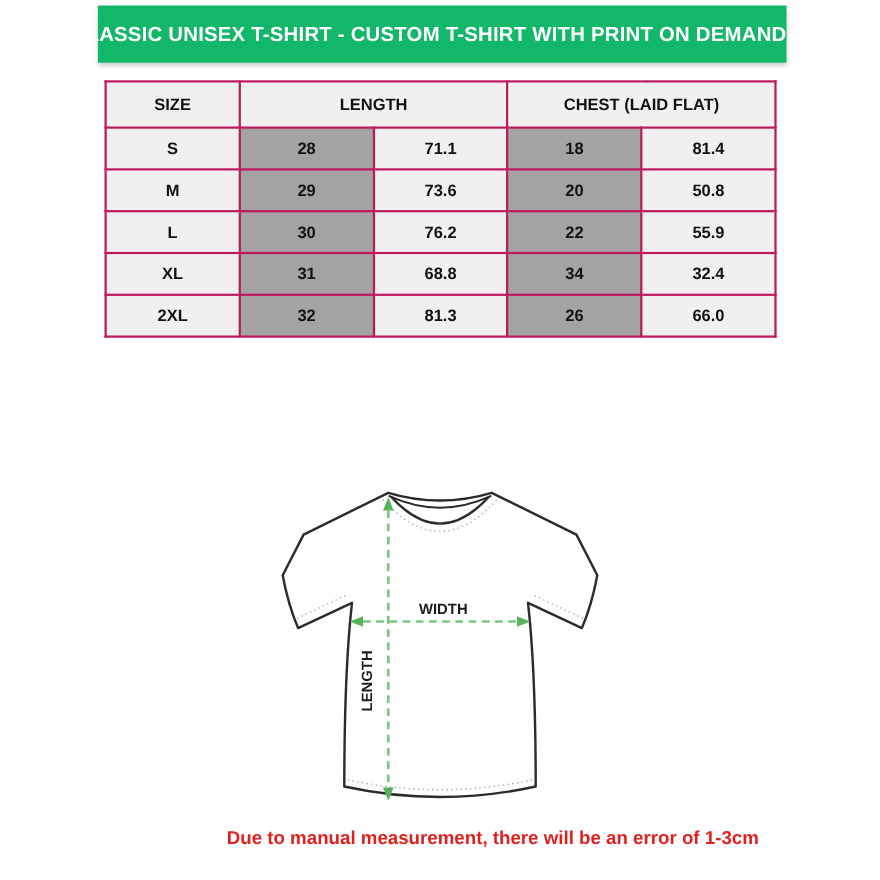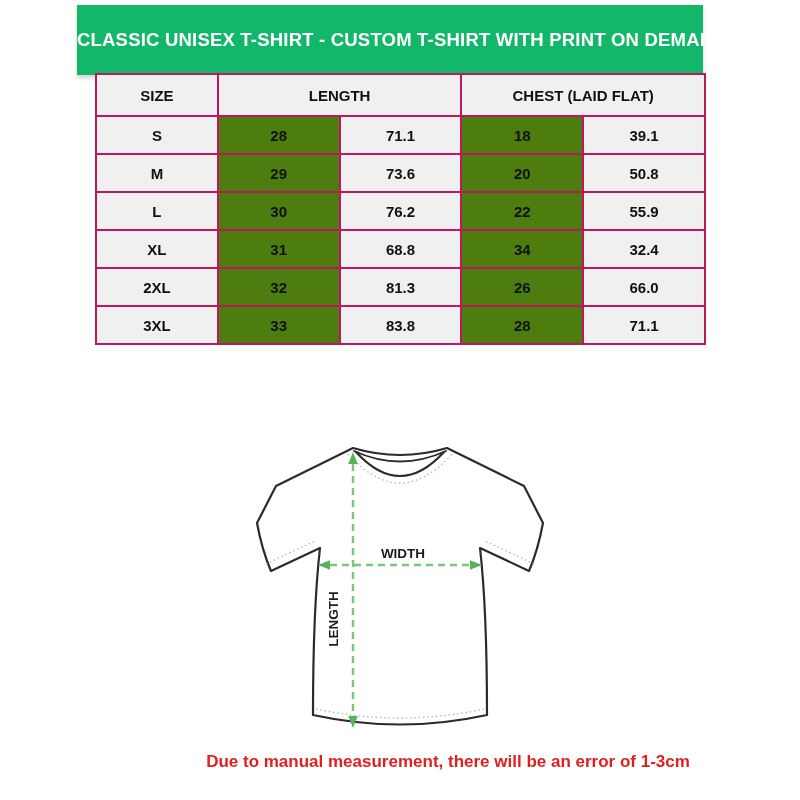--- a/index.html
+++ b/index.html
@@ -3,40 +3,40 @@
 <meta charset="utf-8">
 <style>
   html,body { margin:0; padding:0; background:#ffffff; }
   .page {
     position:relative; width:800px; height:800px; background:#ffffff;
     font-family:"Liberation Sans", sans-serif; overflow:hidden;
   }
 
   
   .banner {
-    position:absolute; left:77px; top:5px; width:626px; height:70px;
-    background:#12b76a; display:flex; align-items:center; justify-content:flex-start;
+    position:absolute; left:89px; top:5px; width:626px; height:52px;
+    background:#12b76a; display:flex; align-items:center; justify-content:flex-end;
     box-shadow:0 3px 4px rgba(0,0,0,0.18);
   }
   .banner-title {
     color:#ffffff; font-weight:bold; font-size:18.5px; letter-spacing:0.2px;
     white-space:nowrap; text-align:center;
   }
 
   
   table.size-table {
     position:absolute; left:95px; top:73px; width:611px;
     border-collapse:collapse; table-layout:fixed;
   }
   .size-table th, .size-table td {
     border:2px solid #be185d; text-align:center; vertical-align:middle;
     font-weight:bold; color:#111; padding:0;
   }
   .size-table th { height:40px; font-size:15px; background:#f0f0f0; }
-  .size-table td { height:36px; font-size:15px; background:#4d7c0f; }
+  .size-table td { height:36px; font-size:15px; background:#a3a3a3; }
   .size-table td.shaded { background:#f0f0f0; }
 
   
   .diagram { position:absolute; left:250px; top:428px; width:300px; height:332px; }
   .diagram svg { display:block; width:300px; height:332px; }
 
   
   .note {
     position:absolute; left:0; top:752px; width:800px; text-align:center;
     color:#e0201f; font-weight:bold; font-size:17px;padding-left:48px;
@@ -65,21 +65,21 @@
         <th colspan="2">LENGTH</th>
         <th colspan="2">CHEST (LAID FLAT)</th>
       </tr>
     </thead>
     <tbody>
       <tr>
         <td class="shaded">S</td>
         <td>28</td>
         <td class="shaded">71.1</td>
         <td>18</td>
-        <td class="shaded">39.1</td>
+        <td class="shaded">81.4</td>
       </tr>
       <tr>
         <td class="shaded">M</td>
         <td>29</td>
         <td class="shaded">73.6</td>
         <td>20</td>
         <td class="shaded">50.8</td>
       </tr>
       <tr>
         <td class="shaded">L</td>
@@ -94,27 +94,20 @@
         <td class="shaded">68.8</td>
         <td>34</td>
         <td class="shaded">32.4</td>
       </tr>
       <tr>
         <td class="shaded">2XL</td>
         <td>32</td>
         <td class="shaded">81.3</td>
         <td>26</td>
         <td class="shaded">66.0</td>
-      </tr>
-      <tr>
-        <td class="shaded">3XL</td>
-        <td>33</td>
-        <td class="shaded">83.8</td>
-        <td>28</td>
-        <td class="shaded">71.1</td>
       </tr>
     </tbody>
   </table>
 
   <div class="diagram">
     <svg viewBox="0 0 300 332" xmlns="http://www.w3.org/2000/svg">
 
       <g stroke="#2b2b2b" stroke-width="2.2" fill="#ffffff" stroke-linejoin="round" stroke-linecap="round">
         <path d="M103,20
                  L26,58 L7,95

